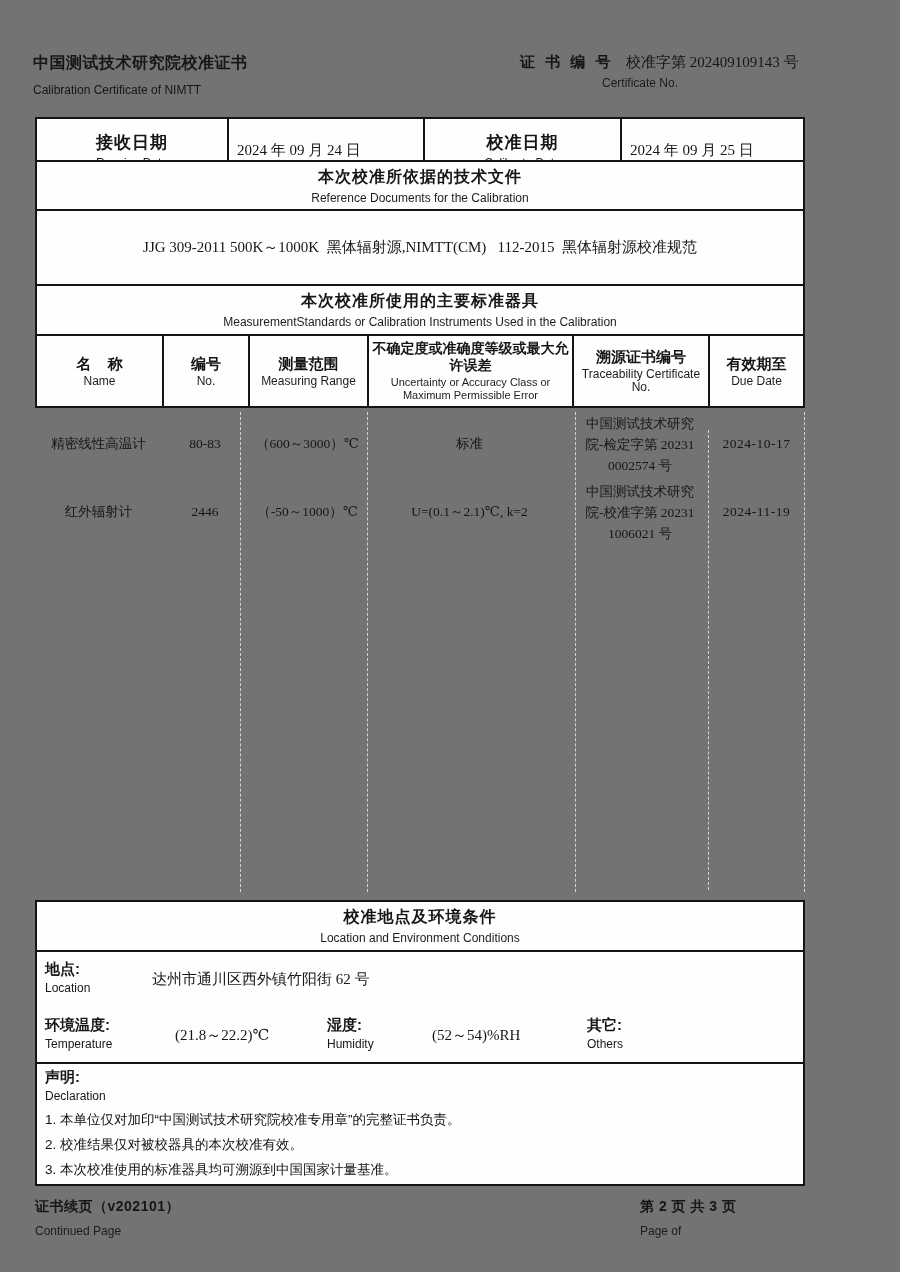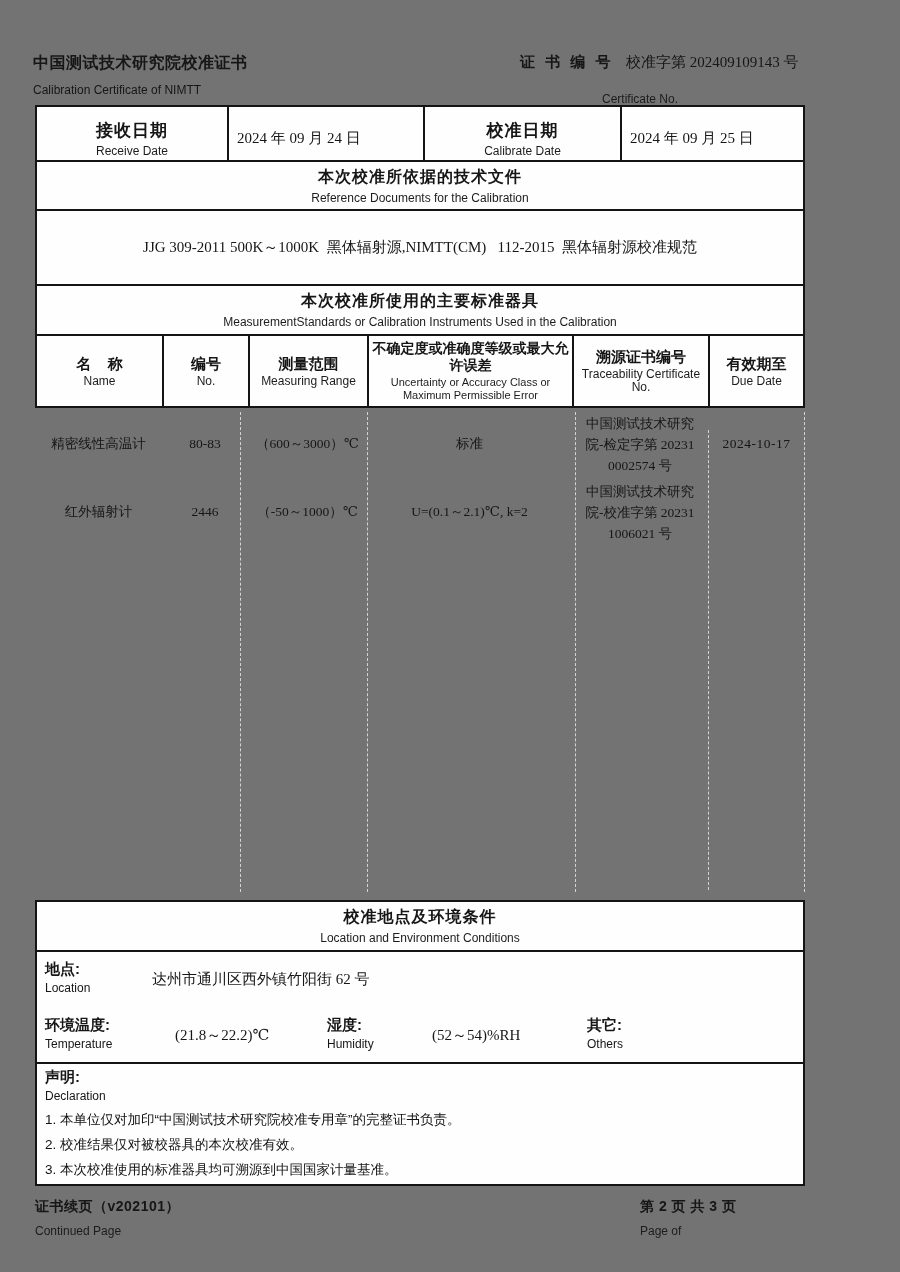--- a/index.html
+++ b/index.html
@@ -15,25 +15,25 @@
   .en12 { font-family:"Liberation Sans",sans-serif; font-size:12px; font-weight:normal; color:#1c1c1c; }
   .en11 { font-family:"Liberation Sans",sans-serif; font-size:11px; font-weight:normal; color:#1c1c1c; }
 
   
   .hdr-left { left:33px; top:53px; }
   .hdr-left .t-cn { font-size:16px; font-weight:bold; letter-spacing:0.5px; }
   .hdr-left .t-en { font-size:12px; margin-top:9px; }
   .hdr-right { left:520px; top:53px; width:350px; }
   .cert-label { font-size:15px; font-weight:bold; letter-spacing:3px; }
   .cert-value { font-size:15px; font-family:"Liberation Serif",serif; margin-left:8px; }
-  .cert-en { margin-left:82px; margin-top:20px; }
+  .cert-en { margin-left:82px; margin-top:4px; }
 
   
   .blk { left:35px; width:770px; border:2px solid #141414; background:#fefefe; }
-  .b-dates { top:105px; height:66px; display:flex;justify-content:flex-end; }
+  .b-dates { top:117px; height:66px; display:flex;justify-content:flex-end; }
   .dcell { border-right:2px solid #141414; display:flex; flex-direction:column; justify-content:center; align-items:center; }
   .dcell:last-child { border-right:none; }
   .dcell.lab .cn { font-size:17px; font-weight:bold; letter-spacing:1px; }
   .dcell.lab .en { font-size:12px; margin-top:2px; }
   .dcell.val { align-items:flex-start; padding-left:8px; font-size:15px; }
   .dw1{width:192px;} .dw2{width:196px;} .dw3{width:197px;} .dw4{flex:1;}
 
   .sec-title { display:flex; flex-direction:column; justify-content:center; align-items:center; }
   .sec-title .cn { font-size:16px; font-weight:bold; letter-spacing:1px; }
   .sec-title .en { font-size:12px; margin-top:3px; }
@@ -164,20 +164,21 @@
   <div class="abs srow r2">
     <div class="scell cw1">红外辐射计</div>
     <div class="scell cw2">2446</div>
     <div class="scell cw3 pre">（-50～1000）℃</div>
     <div class="scell cw4">U=(0.1～2.1)℃, k=2</div>
     <div class="scell cw5">
       <div class="tl">中国测试技术研究</div>
       <div class="tl">院-校准字第 20231</div>
       <div class="tl">1006021 号</div>
     </div>
+    <div class="scell cw6 due">2024-11-19</div>
   </div>
 
   <div class="ghost" style="left:240px; top:412px; height:480px;"></div>
   <div class="ghost" style="left:367px; top:412px; height:480px;"></div>
   <div class="ghost" style="left:575px; top:412px; height:480px;"></div>
   <div class="ghost" style="left:708px; top:430px; height:460px;"></div>
   <div class="ghost" style="left:804px; top:412px; height:480px;"></div>
 
   <div class="abs blk b-loc">
     <div class="sec-title loc-title">

